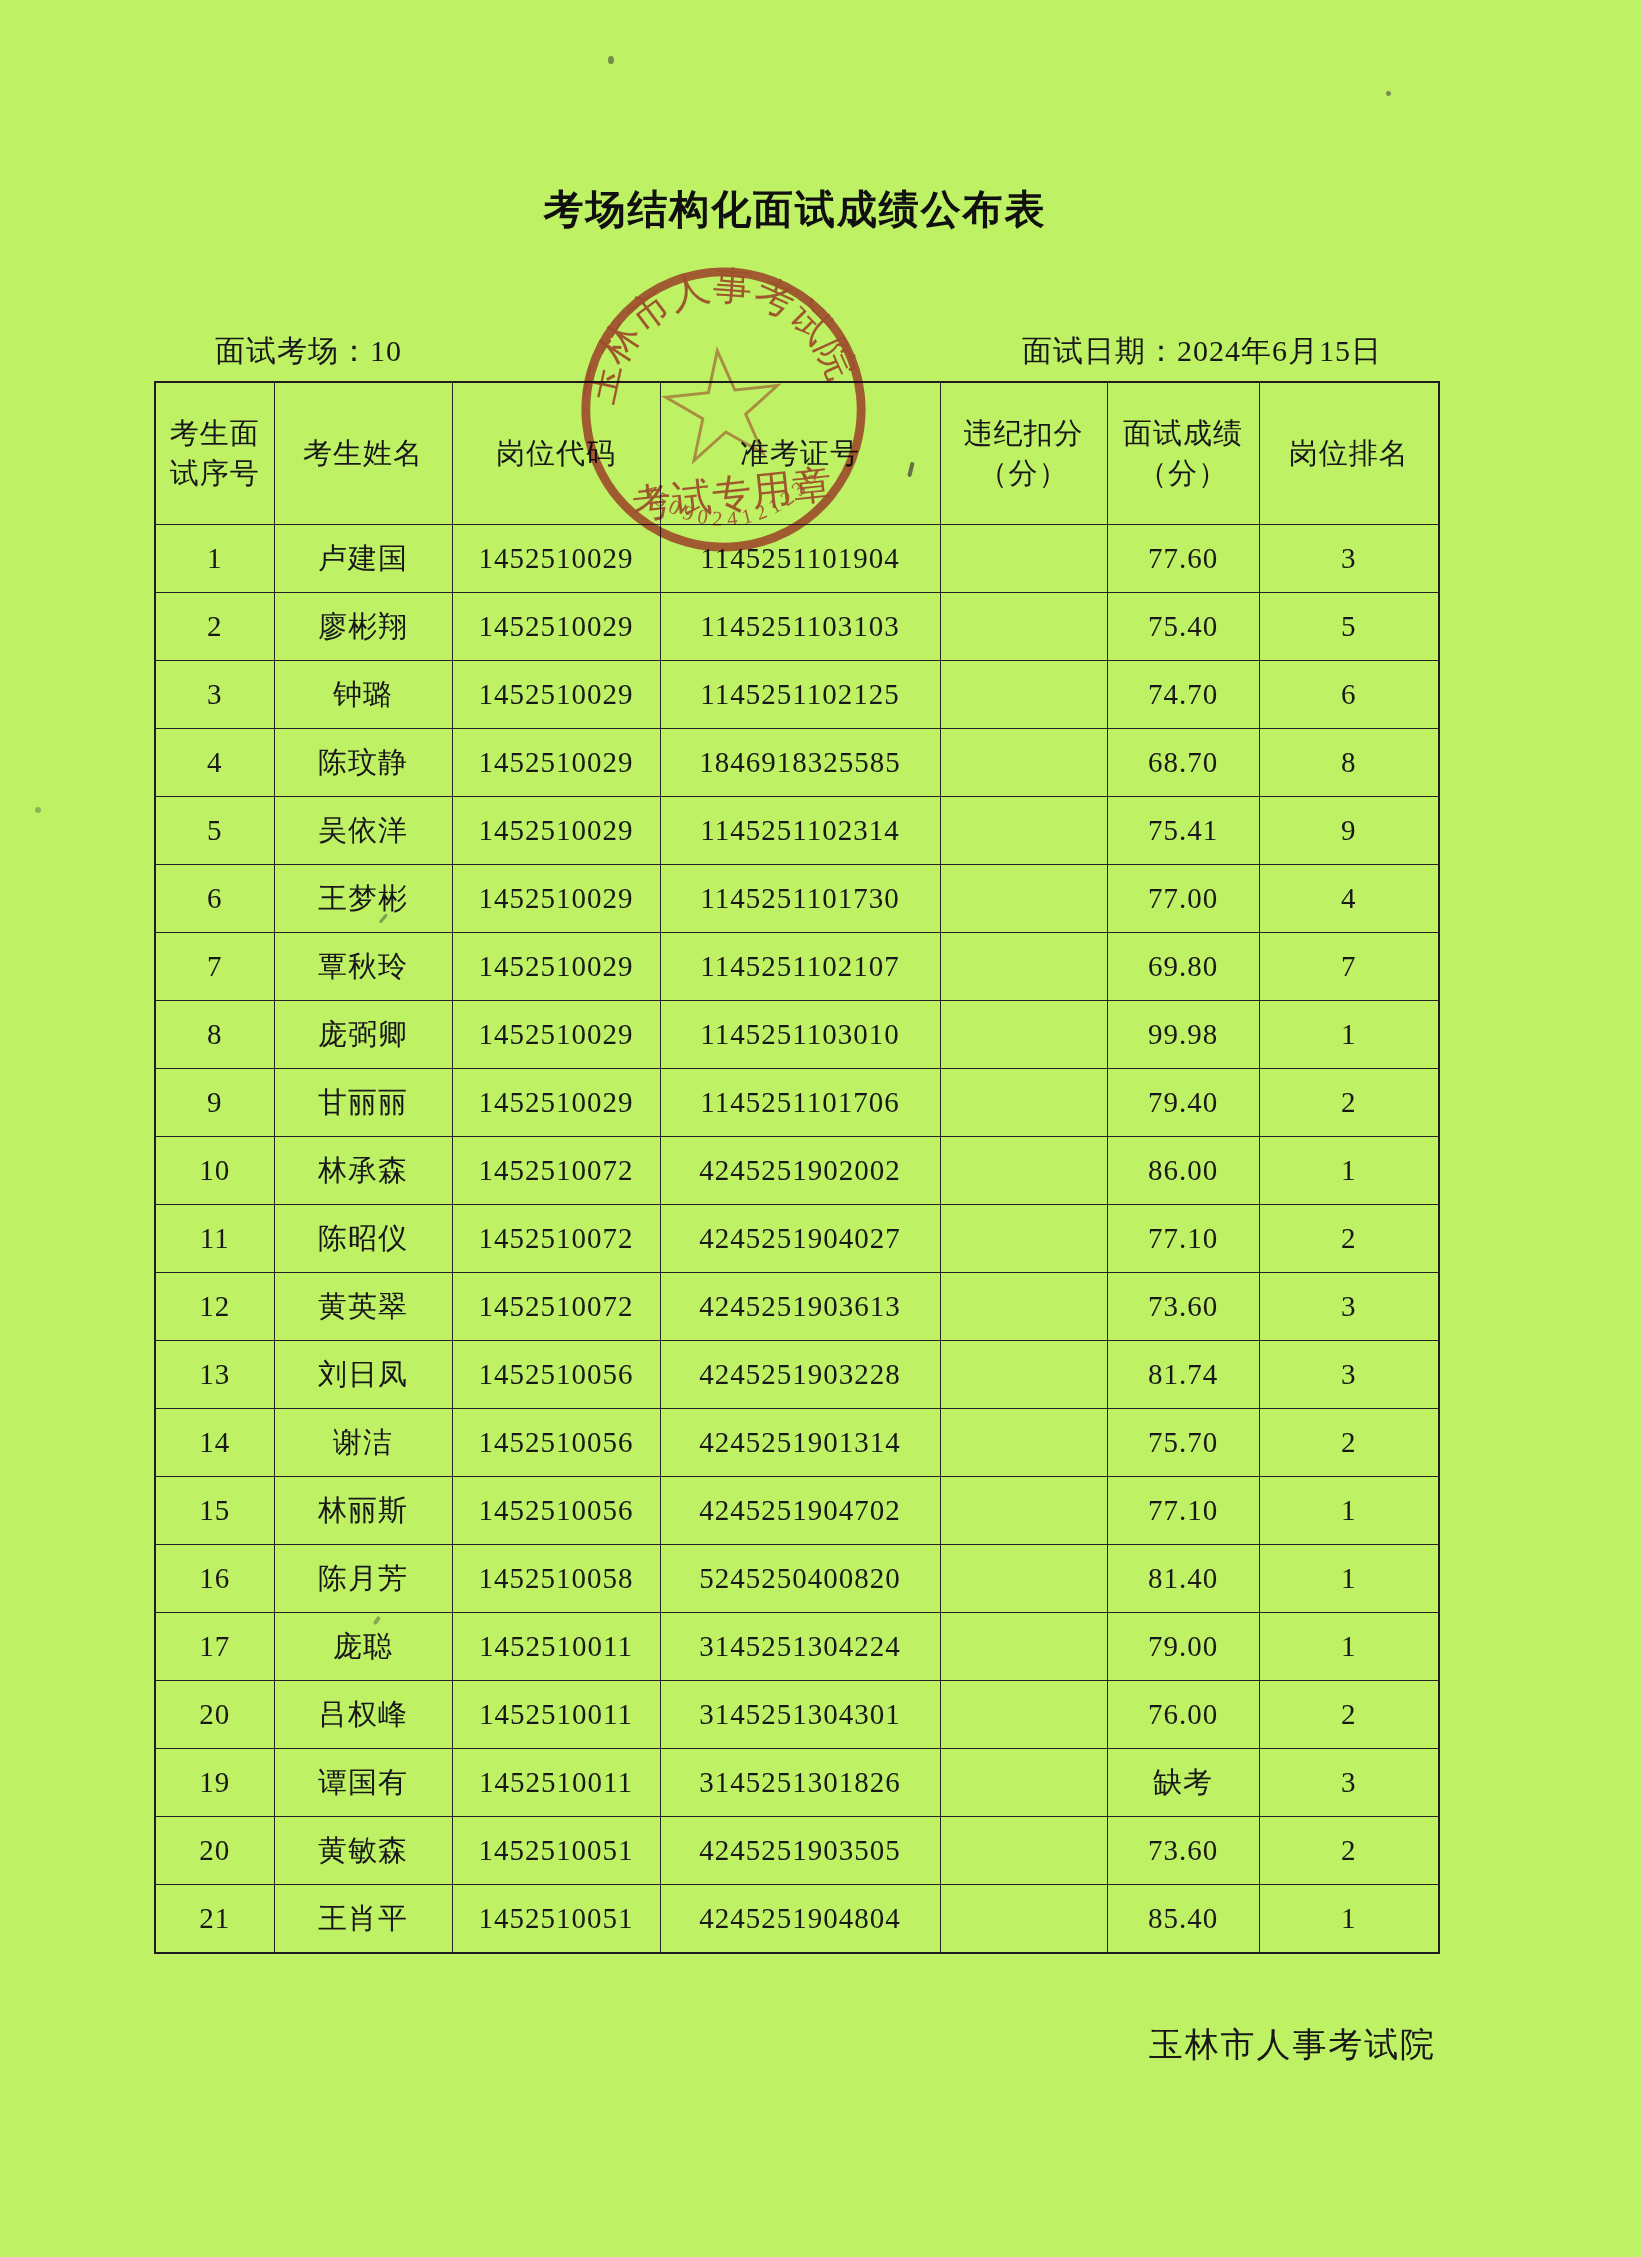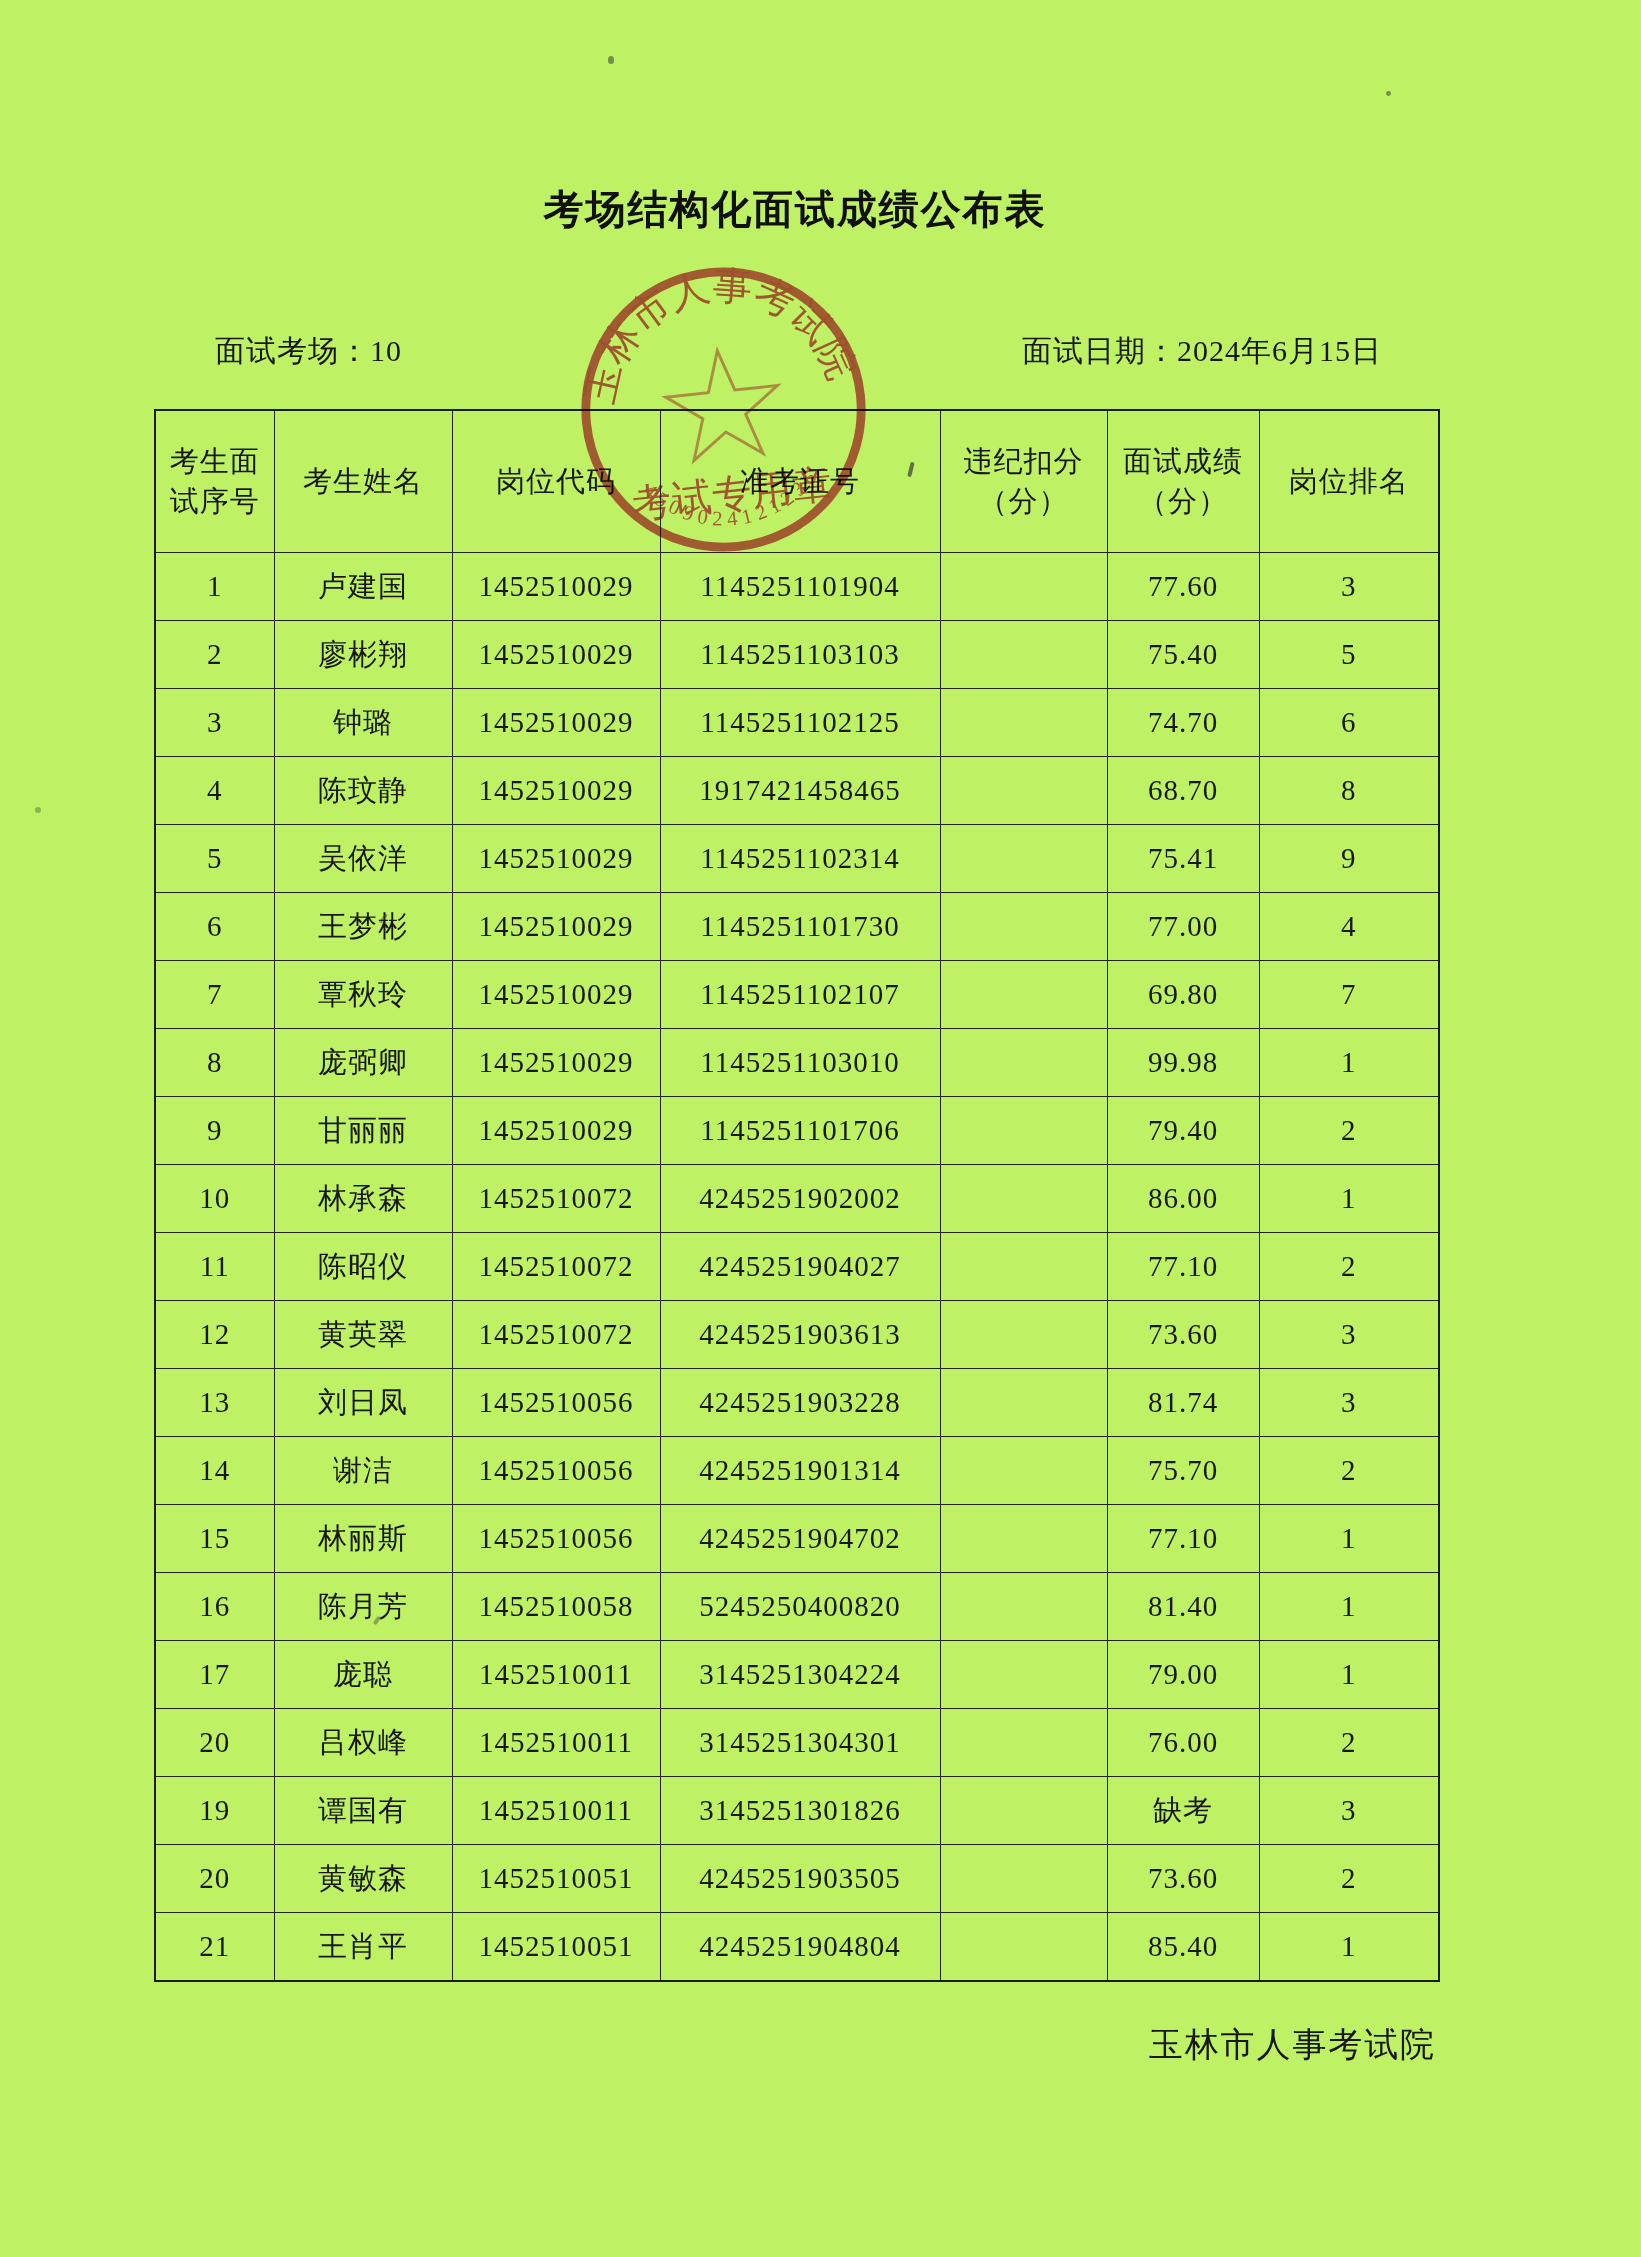--- a/index.html
+++ b/index.html
@@ -23,21 +23,20 @@
   
   .meta-label { position:absolute; top:331px; font-size:30px; letter-spacing:1px;text-align:right; }
   .room-label { left:215px; }
   .date-label { left:1022px; }
   
   table.scores {
     position:absolute; left:154px; top:381px;
     width:1282px;
     border-collapse:collapse; table-layout:fixed;
     background:transparent;
-    margin-top:28px;
   }
   table.scores th, table.scores td {
     border:1.9px solid #232327;
     text-align:center; vertical-align:middle;
     font-size:29px; font-weight:400;
     padding:0;
     overflow:hidden;
   }
   table.scores { border:2.9px solid #1d1d21; }
   table.scores thead th {
@@ -129,21 +128,21 @@
           <td>1452510029</td>
           <td>1145251102125</td>
           <td></td>
           <td>74.70</td>
           <td>6</td>
         </tr>
         <tr>
           <td>4</td>
           <td>陈玟静</td>
           <td>1452510029</td>
-          <td>1917421458465</td>
+          <td>1846918325585</td>
           <td></td>
           <td>68.70</td>
           <td>8</td>
         </tr>
         <tr>
           <td>5</td>
           <td>吴依洋</td>
           <td>1452510029</td>
           <td>1145251102314</td>
           <td></td>

